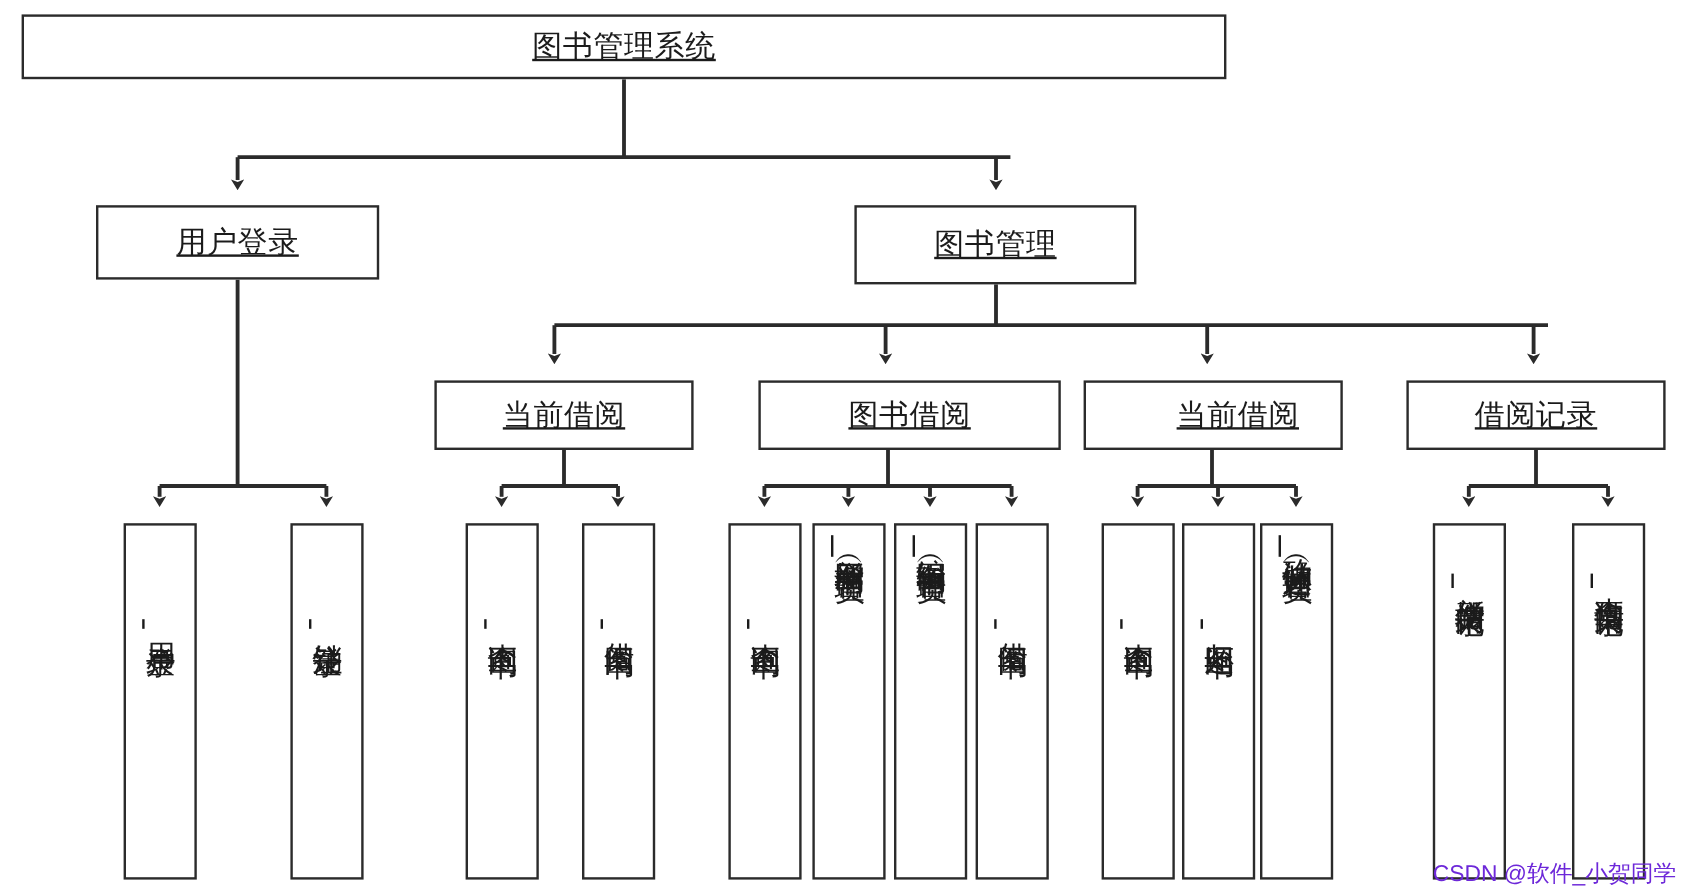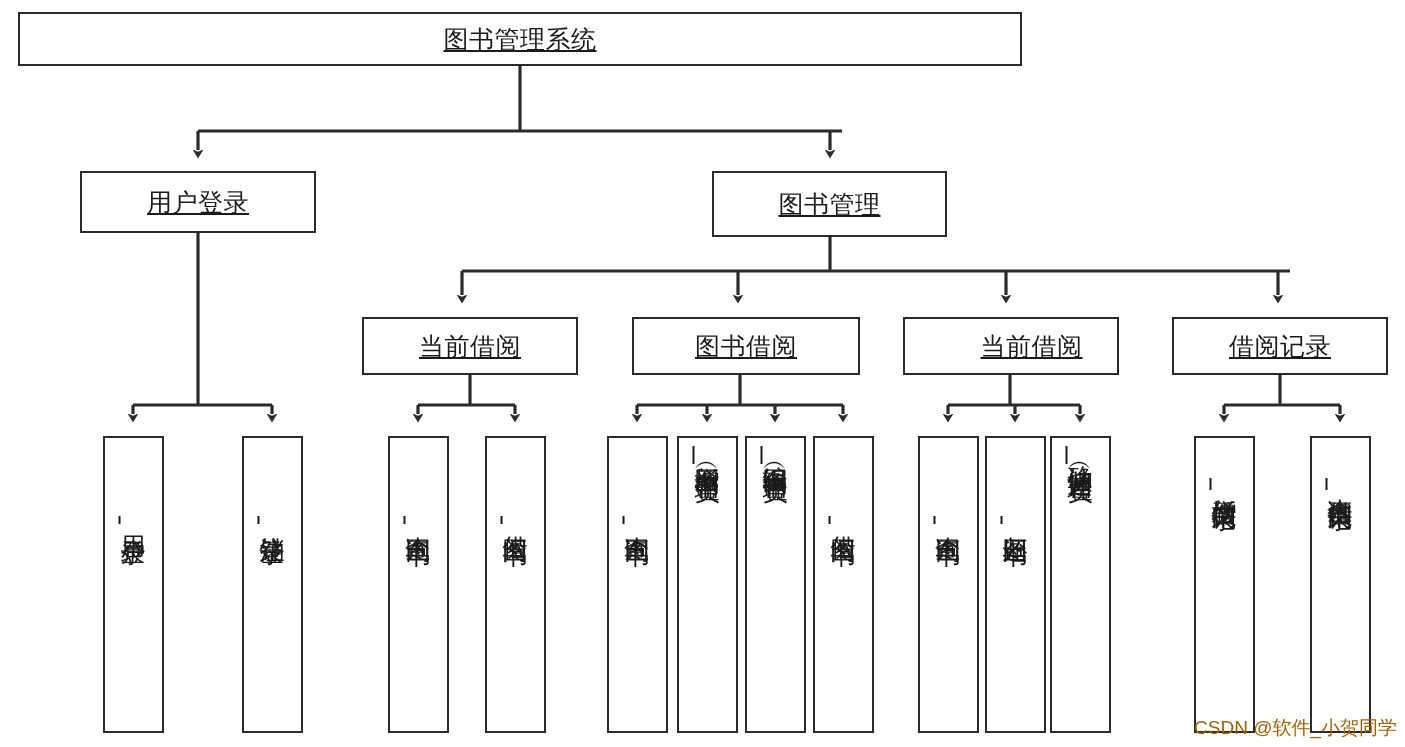--- a/index.html
+++ b/index.html
@@ -61,21 +61,21 @@
     white-space: nowrap;
   }
   .node.v.tall-text {
     align-items: flex-start;
   }
   #watermark {
     position: absolute;
     right: 8px;
     bottom: 6px;
     font-size: 19px;
-    color: #a16207;
+    color: #6d28d9;
     font-family: "Liberation Sans", "DejaVu Sans", sans-serif;
     white-space: nowrap;
     pointer-events: none;
   }
 </style>
 </head>
 <body>
 
 <div id="canvas">
 
@@ -137,21 +137,21 @@
   <div class="node h" style="left:80px; top:171px; width:236px; height:62px;">
     <span class="lbl">用户登录</span>
   </div>
   <div class="node h" style="left:712px; top:171px; width:235px; height:66px;">
     <span class="lbl">图书管理</span>
   </div>
 
   <div class="node h" style="left:362px; top:317px; width:216px; height:58px;">
     <span class="lbl">当前借阅</span>
   </div>
-  <div class="node h" style="left:632px; top:317px; width:228px; height:58px;">
+  <div class="node h" style="left:632px; top:317px; width:252px; height:58px;">
     <span class="lbl">图书借阅</span>
   </div>
   <div class="node h" style="left:903px; top:317px; width:216px; height:58px;padding-left:41px;">
     <span class="lbl">当前借阅</span>
   </div>
   <div class="node h" style="left:1172px; top:317px; width:216px; height:58px;justify-content:center;">
     <span class="lbl">借阅记录</span>
   </div>
 
   <div class="node v" style="left:103px; top:436px; width:61px; height:297px; padding-top:78px;">

